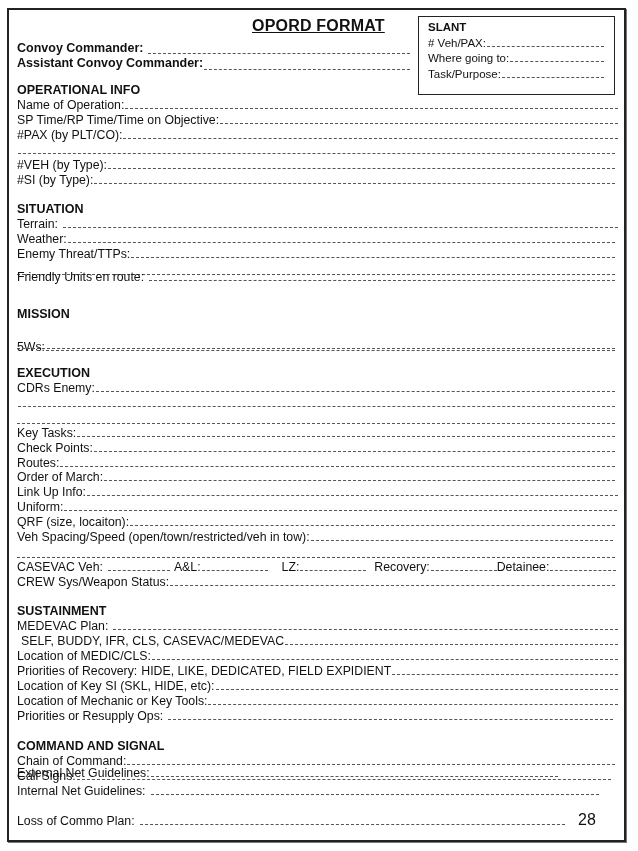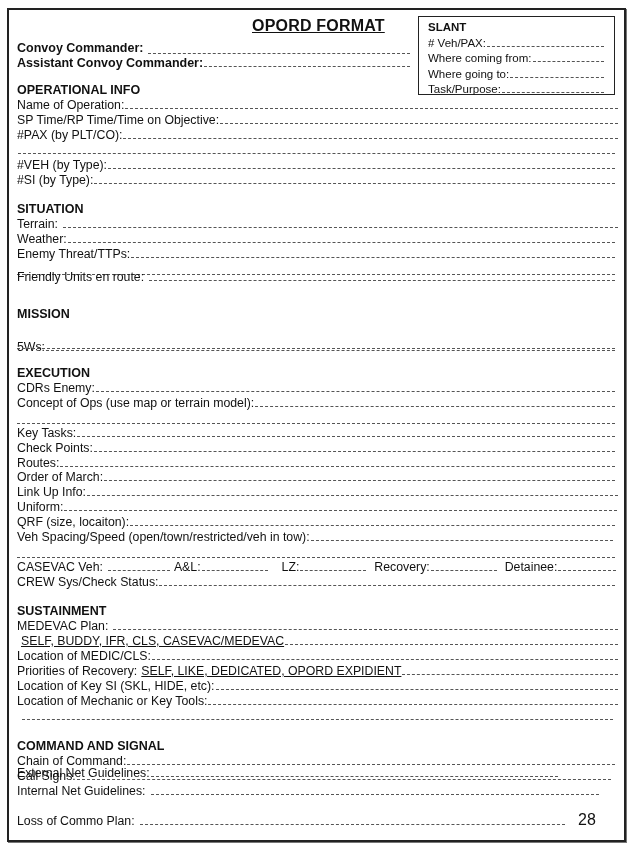--- a/index.html
+++ b/index.html
@@ -6,47 +6,43 @@
   body{width:638px;height:851px;position:relative;overflow:hidden;font-family:"Liberation Sans",sans-serif;color:#111;}
   .frame{position:absolute;left:7px;top:8px;width:619px;height:834px;border:2px solid #222;box-shadow:1px 1px 0 #777;box-sizing:border-box;}
   .title{position:absolute;left:252px;top:17px;font-size:16px;font-weight:bold;text-decoration:underline;letter-spacing:0.2px;}
   .cmd{position:absolute;left:17px;font-size:12.5px;font-weight:bold;white-space:nowrap;}
   .slant{position:absolute;left:418px;top:16px;width:197px;height:79px;border:1.5px solid #222;box-sizing:border-box;padding:3px 0 0 9px;font-size:11.5px;line-height:15.5px;}
   .slant .h{font-weight:bold;}
   .sec{position:absolute;left:17px;font-size:12.5px;font-weight:bold;}
   .row{position:absolute;left:17px;font-size:12.3px;white-space:nowrap;line-height:15px;display:flex;align-items:baseline;}
   .fill{flex:1;border-bottom:1px dashed #555;margin-left:1px;height:10px;}
   .blank{position:absolute;left:17px;height:0;border-bottom:1px dashed #555;}
-  .u{text-decoration:underline;}
+  .u{}
   .pg{position:absolute;left:578px;top:811px;font-size:16px;}
 </style>
 </head>
 <body>
 
 <div class="frame"></div>
 
 <div class="title">OPORD FORMAT</div>
 
 <div class="cmd" style="top:41px;display:flex;align-items:center;width:393px;">
     <span>Convoy Commander:</span>
     <span class="fill" style="margin-left:5px"></span>
   </div>
-<div class="cmd" style="top:56px;display:flex;align-items:flex-start;width:393px;">
+<div class="cmd" style="top:56px;display:flex;align-items:flex-end;width:393px;">
     <span>Assistant Convoy Commander:</span>
     <span class="fill"></span>
   </div>
 
 <div class="slant">
   <div class="h">SLANT</div>
   <div style="display:flex;width:176px">
       <span># Veh/PAX:</span>
-      <span class="fill"></span>
-    </div>
-  <div style="display:flex;width:176px">
-      <span>Where coming from:</span>
       <span class="fill"></span>
     </div>
   <div style="display:flex;width:176px">
       <span>Where going to:</span>
       <span class="fill"></span>
     </div>
   <div style="display:flex;width:176px">
       <span>Task/Purpose:</span>
       <span class="fill"></span>
     </div>
@@ -102,21 +98,20 @@
     <span class="fill"></span>
   </div>
 <div class="blank" style="top:348px;width:598px"></div>
 
 <div class="sec" style="top:366px">EXECUTION</div>
 <div class="row" style="top:381px;width:598px">
     <span>CDRs Enemy:</span>
     <span class="fill"></span>
   </div>
 <div class="row" style="top:396px;width:598px">
-    <span>Concept of Ops (use map or terrain model):</span>
     <span class="fill"></span>
   </div>
 <div class="blank" style="top:423px;width:598px"></div>
 <div class="row" style="top:426px;width:598px">
     <span>Key Tasks:</span>
     <span class="fill"></span>
   </div>
 <div class="row" style="top:441px;width:598px">
     <span>Check Points:</span>
     <span class="fill"></span>
@@ -148,55 +143,56 @@
 <div class="blank" style="top:557px;width:598px"></div>
 <div class="row" style="top:560px;width:599px">
   <span>CASEVAC Veh:</span>
     <span class="fill" style="flex:0 0 62px;margin-left:5px"></span>
   <span style="margin-left:4px">A&amp;L:</span>
     <span class="fill" style="flex:0 0 66px"></span>
   <span style="margin-left:14px">LZ:</span>
     <span class="fill" style="flex:0 0 66px"></span>
   <span style="margin-left:8px">Recovery:</span>
     <span class="fill" style="flex:0 0 66px"></span>
-  <span style="margin-left:8px">Detainee:</span>
+  <span style="">Detainee:</span>
     <span class="fill"></span>
 </div>
 <div class="row" style="top:575px;width:598px">
-    <span>CREW Sys/Check Status:</span>
+    <span>CREW Sys/Weapon Status:</span>
     <span class="fill"></span>
   </div>
 
 <div class="sec" style="top:604px">SUSTAINMENT</div>
 <div class="row" style="top:619px;width:601px">
     <span>MEDEVAC Plan:</span>
     <span class="fill" style="margin-left:5px"></span>
   </div>
 <div class="row" style="top:634px;width:601px">
     <span class="u" style="margin-left:4px">SELF, BUDDY, IFR, CLS, CASEVAC/MEDEVAC</span>
     <span class="fill"></span>
   </div>
 <div class="row" style="top:649px;width:601px">
     <span>Location of MEDIC/CLS:</span>
     <span class="fill"></span>
   </div>
 <div class="row" style="top:664px;width:601px">
     <span>Priorities of Recovery:</span>
-    <span class="u" style="margin-left:4px">SELF, LIKE, DEDICATED, OPORD EXPIDIENT</span>
+    <span class="u" style="margin-left:4px">HIDE, LIKE, DEDICATED, FIELD EXPIDIENT</span>
     <span class="fill"></span>
   </div>
 <div class="row" style="top:679px;width:601px">
     <span>Location of Key SI (SKL, HIDE, etc):</span>
     <span class="fill"></span>
   </div>
 <div class="row" style="top:694px;width:601px">
     <span>Location of Mechanic or Key Tools:</span>
     <span class="fill"></span>
   </div>
 <div class="row" style="top:709px;width:596px">
+    <span>Priorities or Resupply Ops:</span>
     <span class="fill" style="margin-left:5px"></span>
   </div>
 
 <div class="sec" style="top:739px">COMMAND AND SIGNAL</div>
 <div class="row" style="top:754px;width:598px">
     <span>Chain of Command:</span>
     <span class="fill"></span>
   </div>
 <div class="row" style="top:769px;width:594px">
     <span>Call Signs:</span>

